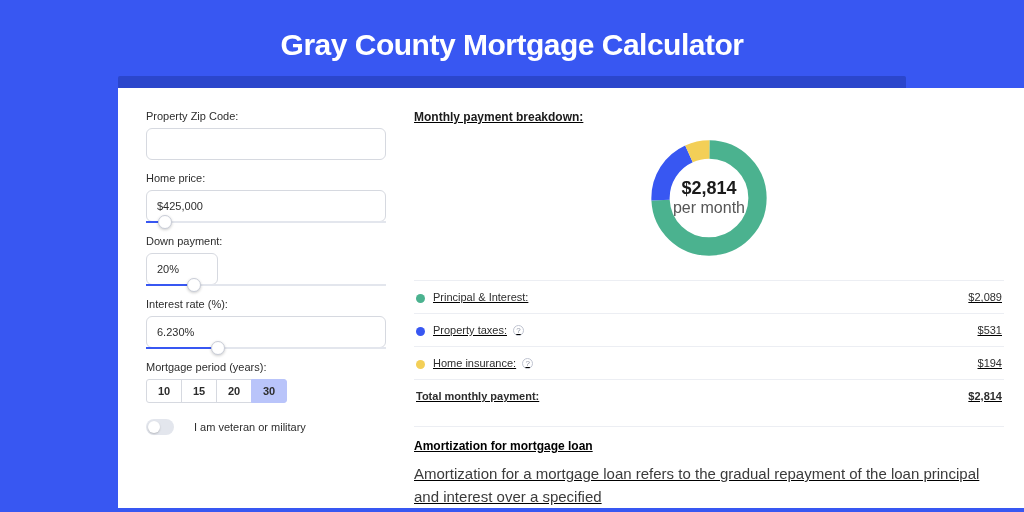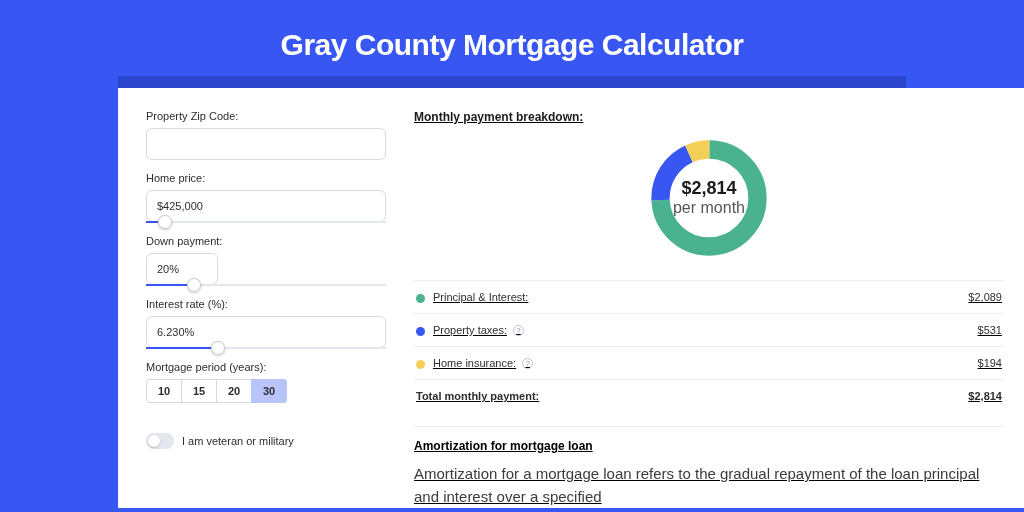--- a/index.html
+++ b/index.html
@@ -94,21 +94,21 @@
     margin-left: -1px;
   }
   .period-btn:first-child { margin-left: 0; border-radius: 3px 0 0 3px; }
   .period-btn:last-child { border-radius: 0 3px 3px 0; }
   .period-btn.active {
     background: #b9c4fa;
     color: #2d2d2d;
     border-color: #b9c4fa;
   }
 
-  .toggle-row { display: flex; align-items: center; gap: 8px; margin-top: 30px; }
+  .toggle-row { display: flex; align-items: center; gap: 20px; margin-top: 16px; }
   .toggle {
     width: 28px; height: 16px;
     background: #e3e6ed;
     border-radius: 10px;
     position: relative;
   }
   .toggle::after {
     content: "";
     position: absolute;
     left: 2px; top: 2px;

